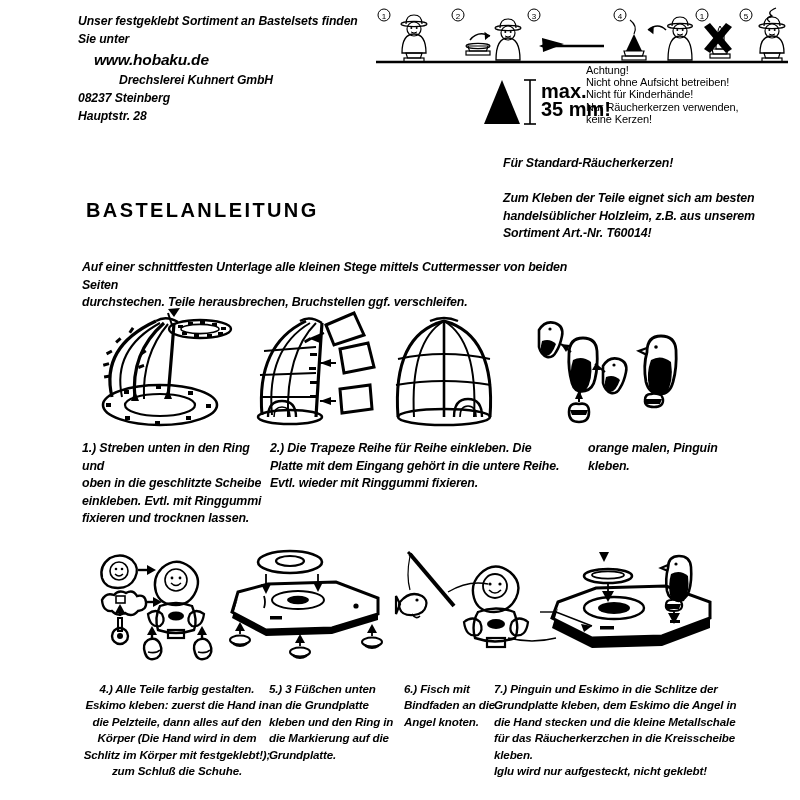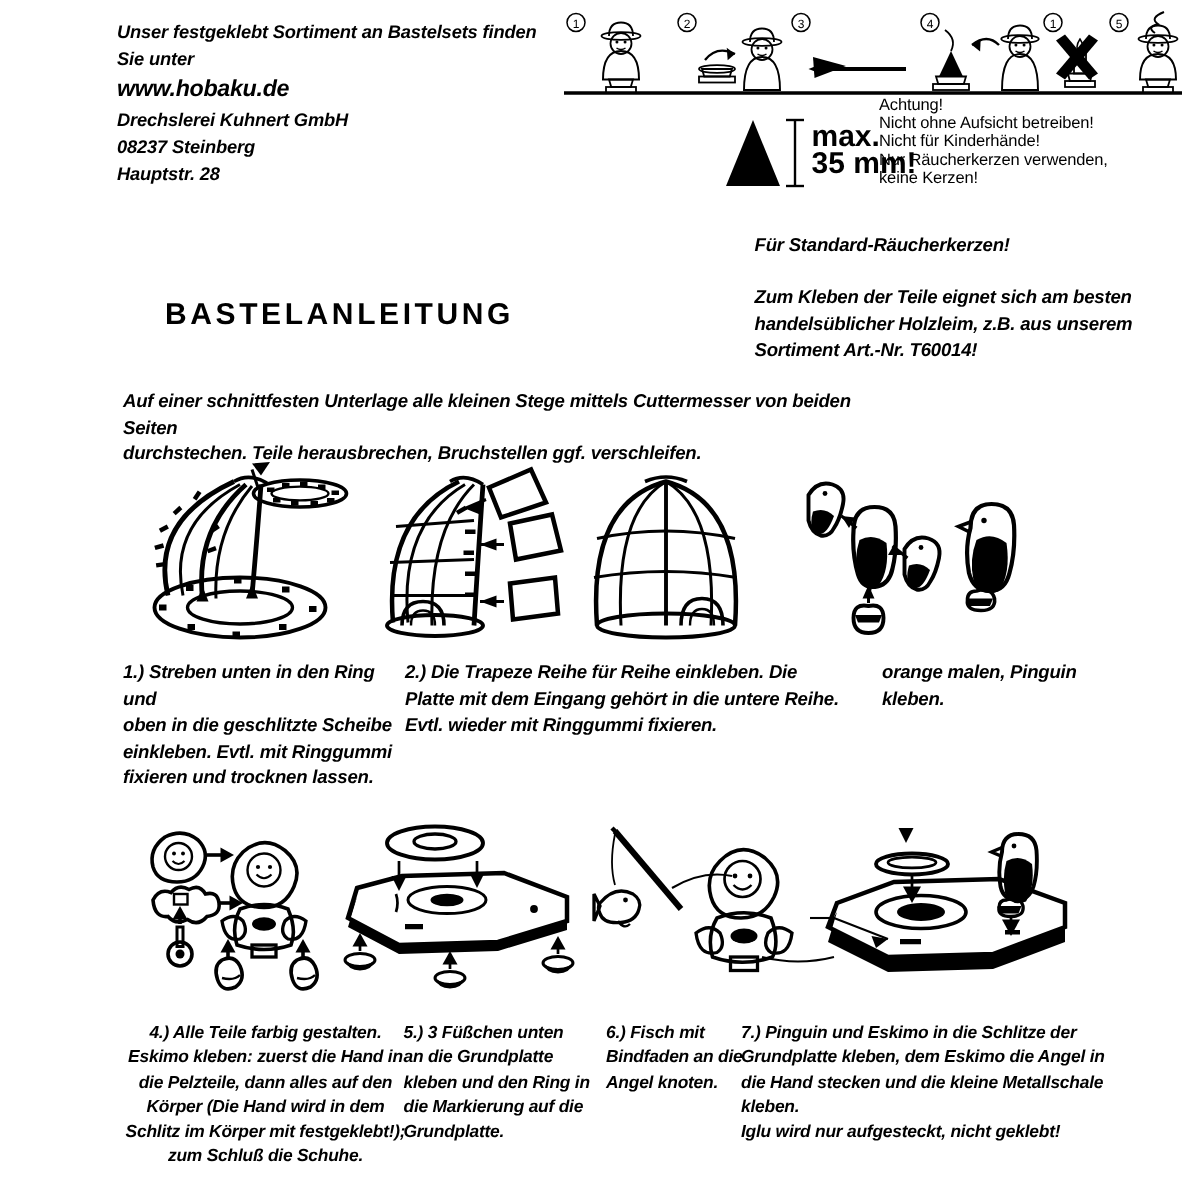--- a/index.html
+++ b/index.html
@@ -52,22 +52,22 @@
   svg{display:block;overflow:visible;}
   .ln{fill:none;stroke:#000;}
 </style>
 </head>
 <body>
 
 <div class="page">
 
   <div class="abs" style="left:78px;top:12px;width:300px;">
     <div class="hdr-line">Unser festgeklebt Sortiment an Bastelsets finden Sie unter</div>
-    <div class="hdr-url" style="margin-top:2px;">www.hobaku.de</div>
-    <div class="hdr-line" style="margin-top:1px;">Drechslerei Kuhnert GmbH</div>
+    <div class="hdr-url" style="margin-top:2px;margin-left:16px;">www.hobaku.de</div>
+    <div class="hdr-line" style="margin-top:1px;margin-left:41px;">Drechslerei Kuhnert GmbH</div>
     <div class="hdr-line">08237 Steinberg</div>
     <div class="hdr-line">Hauptstr. 28</div>
   </div>
 
   <div class="abs" style="left:372px;top:6px;width:420px;height:62px;">
     <svg width="420" height="62" viewBox="0 0 420 62">
 
       <line class="ln" x1="4" y1="56" x2="416" y2="56" stroke-width="2.4" stroke="#555"></line>
 
       <g>
@@ -189,21 +189,21 @@
     <div class="warn">keine Kerzen!</div>
   </div>
 
   <div class="abs it" style="left:503px;top:155px;width:290px;">Für Standard-Räucherkerzen!</div>
   <div class="abs" style="left:503px;top:190px;width:295px;">
     <div class="it">Zum Kleben der Teile eignet sich am besten</div>
     <div class="it">handelsüblicher Holzleim, z.B. aus unserem</div>
     <div class="it">Sortiment Art.-Nr. T60014!</div>
   </div>
 
-  <div class="abs title" style="left:86px;top:199px;margin-left:24px;">BASTELANLEITUNG</div>
+  <div class="abs title" style="left:86px;top:199px;">BASTELANLEITUNG</div>
 
   <div class="abs" style="left:82px;top:259px;width:490px;">
     <div class="it">Auf einer schnittfesten Unterlage alle kleinen Stege mittels Cuttermesser von beiden Seiten</div>
     <div class="it">durchstechen. Teile herausbrechen, Bruchstellen ggf. verschleifen.</div>
   </div>
 
   <div class="abs" style="left:82px;top:305px;">
     <svg width="200" height="125" viewBox="0 0 200 125">
 
       <g>
@@ -576,17 +576,18 @@
   <div class="abs" style="left:404px;top:681px;width:110px;">
     <div class="it-small">6.) Fisch mit</div>
     <div class="it-small">Bindfaden an die</div>
     <div class="it-small">Angel knoten.</div>
   </div>
 
   <div class="abs" style="left:494px;top:681px;width:300px;">
     <div class="it-small">7.) Pinguin und Eskimo in die Schlitze der</div>
     <div class="it-small">Grundplatte kleben, dem Eskimo die Angel in</div>
     <div class="it-small">die Hand stecken und die kleine Metallschale</div>
+    <div class="it-small">für das Räucherkerzchen in die Kreisscheibe</div>
     <div class="it-small">kleben.</div>
     <div class="it-small">Iglu wird nur aufgesteckt, nicht geklebt!</div>
   </div>
 
 </div>
 
 </body></html>

